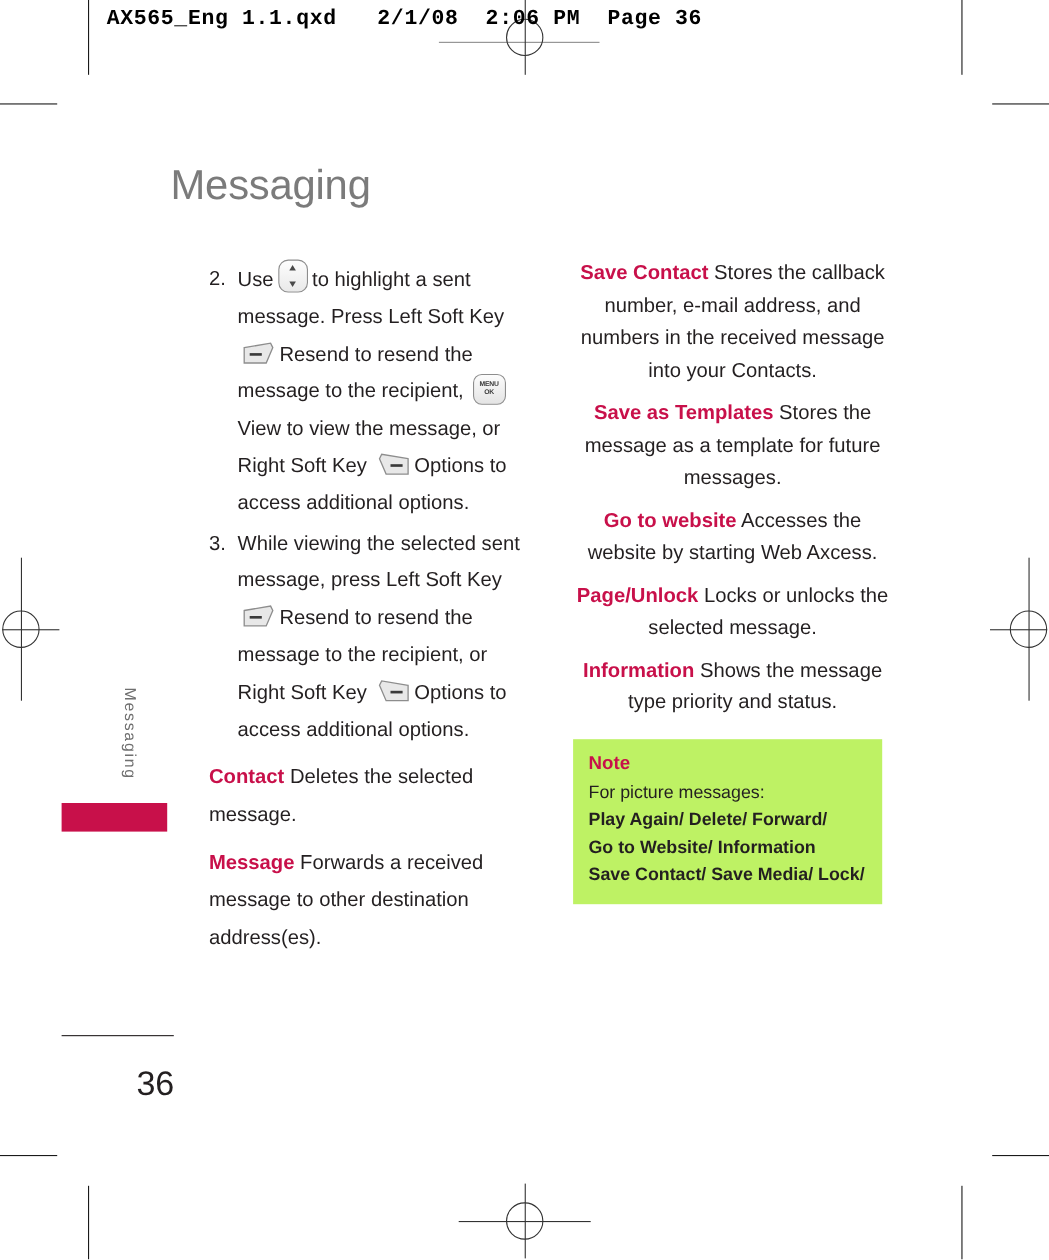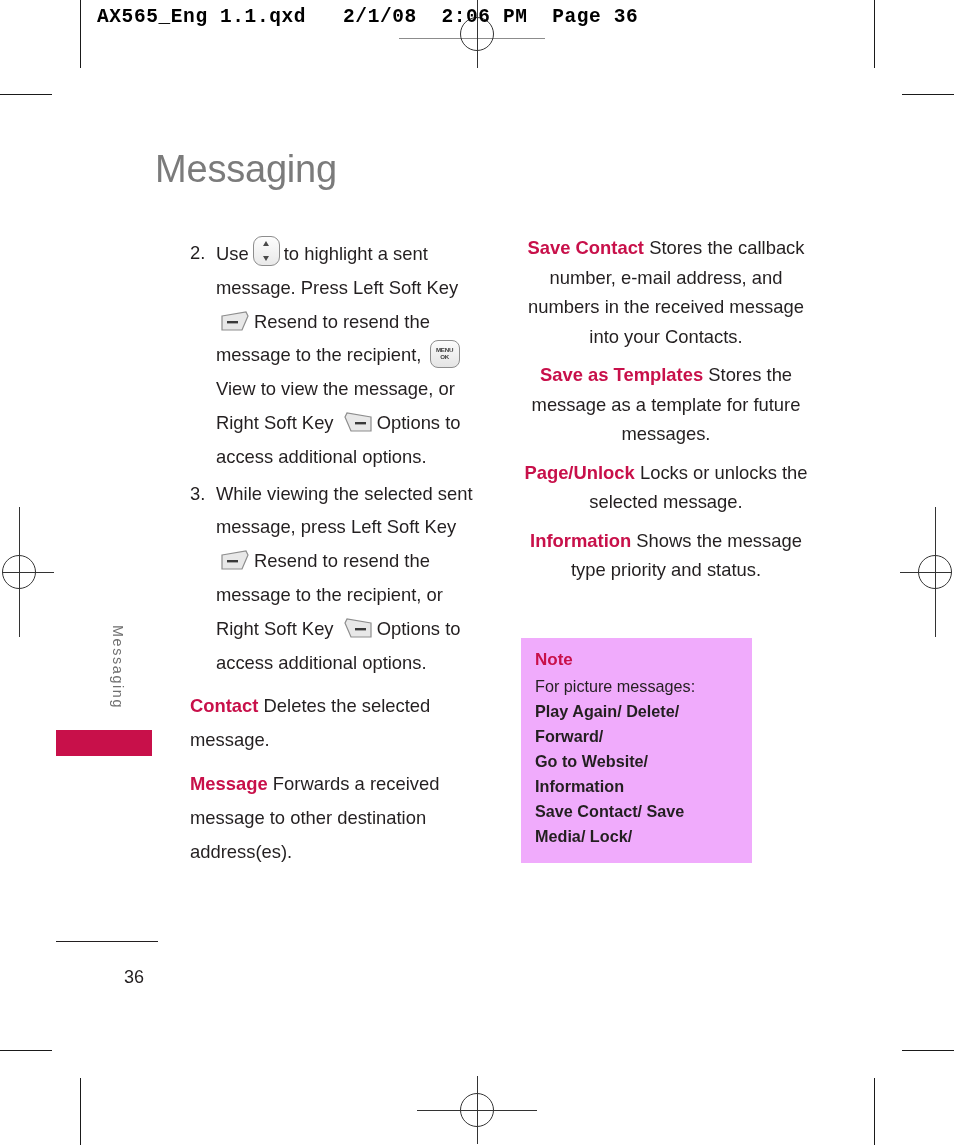--- a/index.html
+++ b/index.html
@@ -142,23 +142,23 @@
     width: 30px; height: 22px;
     margin: 0 4px;
     vertical-align: -4px;
   }
   .key-soft svg { display: block; }
 
   
   .note-box {
     position: absolute;
     left: 521px;
-    top: 638px;
-    width: 231px;
-    background: #f0abfc;
+    top: 672px;
+    width: 281px;
+    background: #bef264;
     padding: 10px 14px 14px 14px;
     box-sizing: border-box;
   }
   .note-title {
     color: #c8104a;
     font-weight: bold;
     font-size: 17px;
     line-height: 24px;
     margin-bottom: 2px;
   }
@@ -200,21 +200,21 @@
     left: 56px;
     top: 941px;
     width: 102px;
     height: 1px;
     background: #231f20;
   }
   .folio {
     position: absolute;
     left: 124px;
     top: 967px;
-    font-size: 18px;
+    font-size: 31px;
     color: #231f20;
   }
 </style>
 </head>
 <body>
 
 <div class="mark v-crop" style="left:80px;  top:0px;   height:68px;"></div>
 <div class="mark h-crop" style="left:0px;   top:94px;  width:52px;"></div>
 <div class="mark v-crop" style="left:874px; top:0px;   height:68px;"></div>
 <div class="mark h-crop" style="left:902px; top:94px; width:52px;"></div>
@@ -305,20 +305,24 @@
 <div class="col col-right">
   <div class="para">
     <span class="hw">Save Contact</span>
     <span>Stores the callback number, e-mail address, and numbers in the received message into your Contacts.</span>
   </div>
   <div class="para">
     <span class="hw">Save as Templates</span>
     <span>Stores the message as a template for future messages.</span>
   </div>
   <div class="para">
+    <span class="hw">Go to website</span>
+    <span>Accesses the website by starting Web Axcess.</span>
+  </div>
+  <div class="para">
     <span class="hw">Page/Unlock</span>
     <span>Locks or unlocks the selected message.</span>
   </div>
   <div class="para">
     <span class="hw">Information</span>
     <span>Shows the message type priority and status.</span>
   </div>
 </div>
 
 <div class="note-box">

